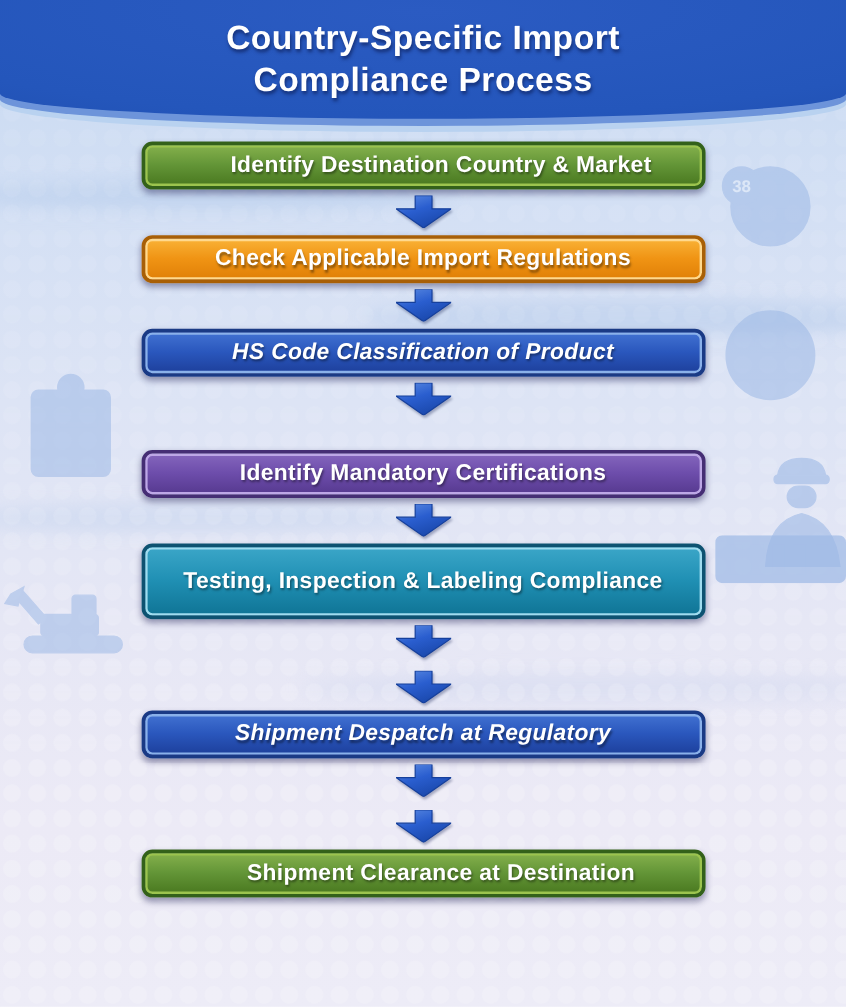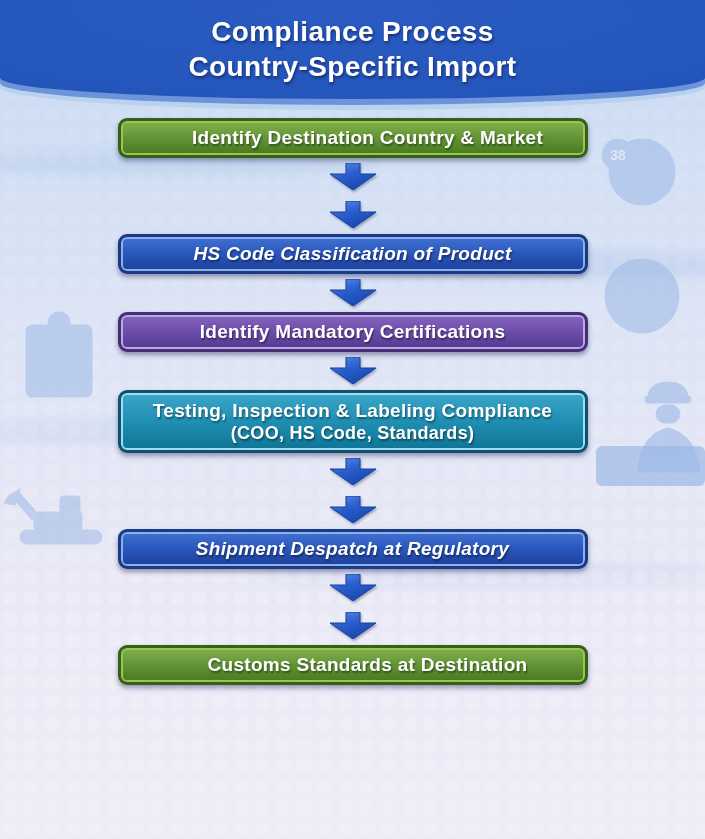--- a/index.html
+++ b/index.html
@@ -50,21 +50,21 @@
   }
   .step .sub{font-size:18px;}
   .step.tall{height:63px;justify-content:center;}
   .step.green{border-color:var(--green-dark);box-shadow:inset 0 0 0 2px var(--green-light),0 3px 5px rgba(40,40,90,.45);
     background:linear-gradient(180deg,var(--green-g1) 0%,var(--green-g2) 48%,var(--green-g3) 100%);padding-left:30px;}
   .step.orange{border-color:var(--orange-dark);box-shadow:inset 0 0 0 2px var(--orange-light),0 3px 5px rgba(40,40,90,.45);
     background:linear-gradient(180deg,var(--orange-g1) 0%,var(--orange-g2) 48%,var(--orange-g3) 100%);}
   .step.blue{border-color:var(--blue-dark);box-shadow:inset 0 0 0 2px var(--blue-light),0 3px 5px rgba(40,40,90,.45);
     background:linear-gradient(180deg,var(--blue-g1) 0%,var(--blue-g2) 48%,var(--blue-g3) 100%);font-style:italic;}
   .step.purple{border-color:var(--purple-dark);box-shadow:inset 0 0 0 2px var(--purple-light),0 3px 5px rgba(40,40,90,.45);
-    background:linear-gradient(180deg,var(--purple-g1) 0%,var(--purple-g2) 48%,var(--purple-g3) 100%);}
+    background:linear-gradient(180deg,var(--purple-g1) 0%,var(--purple-g2) 48%,var(--purple-g3) 100%);margin-top:23px;}
   .step.teal{border-color:var(--teal-dark);box-shadow:inset 0 0 0 2px var(--teal-light),0 3px 5px rgba(40,40,90,.45);
     background:linear-gradient(180deg,var(--teal-g1) 0%,var(--teal-g2) 48%,var(--teal-g3) 100%);}
   .arrow{margin:5px auto 6px auto;display:block;filter:drop-shadow(1px 2px 1px rgba(30,40,90,.35));}
   .arrow polygon{stroke:var(--arrow-stroke,#16409c);stroke-width:1;}
   #arrowGrad stop:nth-child(1){stop-color:var(--arrow-g1,#5d8ce2);}
   #arrowGrad stop:nth-child(2){stop-color:var(--arrow-g2,#2a5ecf);}
   #arrowGrad stop:nth-child(3){stop-color:var(--arrow-g3,#1a48ac);}
 </style>
 </head>
 <body>
@@ -153,62 +153,64 @@
     <rect x="66" y="8" width="10" height="24" class="wm-ink"></rect>
     <rect x="84" y="8" width="10" height="24" class="wm-ink"></rect>
   </svg>
 </div>
 
 <div class="header-wrap">
   <div class="hd-layer hd-band-light"></div>
   <div class="hd-layer hd-band-mid"></div>
   <div class="hd-layer hd-main"></div>
   <div class="title">
+    <div>Country-Specific Import</div>
     <div>Compliance Process</div>
-    <div>Country-Specific Import</div>
   </div>
 </div>
 
 <div class="flow">
     <div class="step green">
       <div>Identify Destination Country &amp; Market</div>
     </div>
     <svg class="arrow" width="46" height="27" viewBox="0 0 46 27">
       <polygon points="16,0 30,0 30,11 46,11 23,27 0,11 16,11" fill="url(#arrowGrad)"></polygon>
     </svg>
+    <div class="step orange">
+      <div>Check Applicable Import Regulations</div>
+    </div>
     <svg class="arrow" width="46" height="27" viewBox="0 0 46 27">
       <polygon points="16,0 30,0 30,11 46,11 23,27 0,11 16,11" fill="url(#arrowGrad)"></polygon>
     </svg>
     <div class="step blue">
       <div>HS Code Classification of Product</div>
     </div>
     <svg class="arrow" width="46" height="27" viewBox="0 0 46 27">
       <polygon points="16,0 30,0 30,11 46,11 23,27 0,11 16,11" fill="url(#arrowGrad)"></polygon>
     </svg>
     <div class="step purple">
       <div>Identify Mandatory Certifications</div>
     </div>
     <svg class="arrow" width="46" height="27" viewBox="0 0 46 27">
       <polygon points="16,0 30,0 30,11 46,11 23,27 0,11 16,11" fill="url(#arrowGrad)"></polygon>
     </svg>
     <div class="step teal tall">
       <div>Testing, Inspection &amp; Labeling Compliance</div>
-      <div class="sub">(COO, HS Code, Standards)</div>
     </div>
     <svg class="arrow" width="46" height="27" viewBox="0 0 46 27">
       <polygon points="16,0 30,0 30,11 46,11 23,27 0,11 16,11" fill="url(#arrowGrad)"></polygon>
     </svg>
     <svg class="arrow" width="46" height="27" viewBox="0 0 46 27">
       <polygon points="16,0 30,0 30,11 46,11 23,27 0,11 16,11" fill="url(#arrowGrad)"></polygon>
     </svg>
     <div class="step blue">
       <div>Shipment Despatch at Regulatory</div>
     </div>
     <svg class="arrow" width="46" height="27" viewBox="0 0 46 27">
       <polygon points="16,0 30,0 30,11 46,11 23,27 0,11 16,11" fill="url(#arrowGrad)"></polygon>
     </svg>
     <svg class="arrow" width="46" height="27" viewBox="0 0 46 27">
       <polygon points="16,0 30,0 30,11 46,11 23,27 0,11 16,11" fill="url(#arrowGrad)"></polygon>
     </svg>
     <div class="step green">
-      <div>Customs Standards at Destination</div>
+      <div>Shipment Clearance at Destination</div>
     </div>
   </div>
 
 </body></html>

